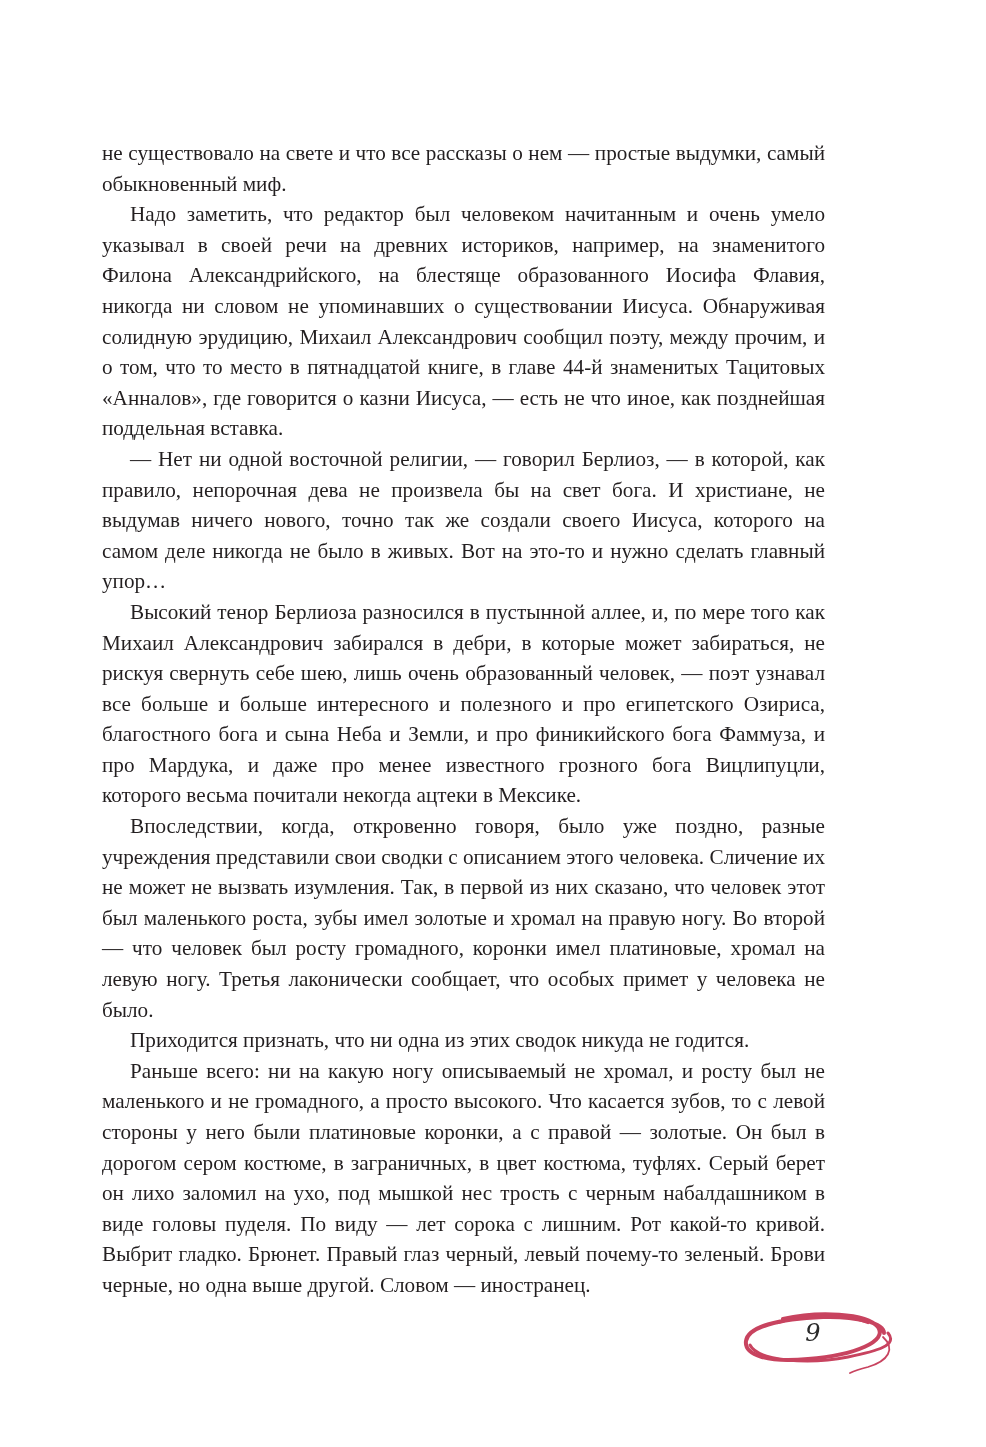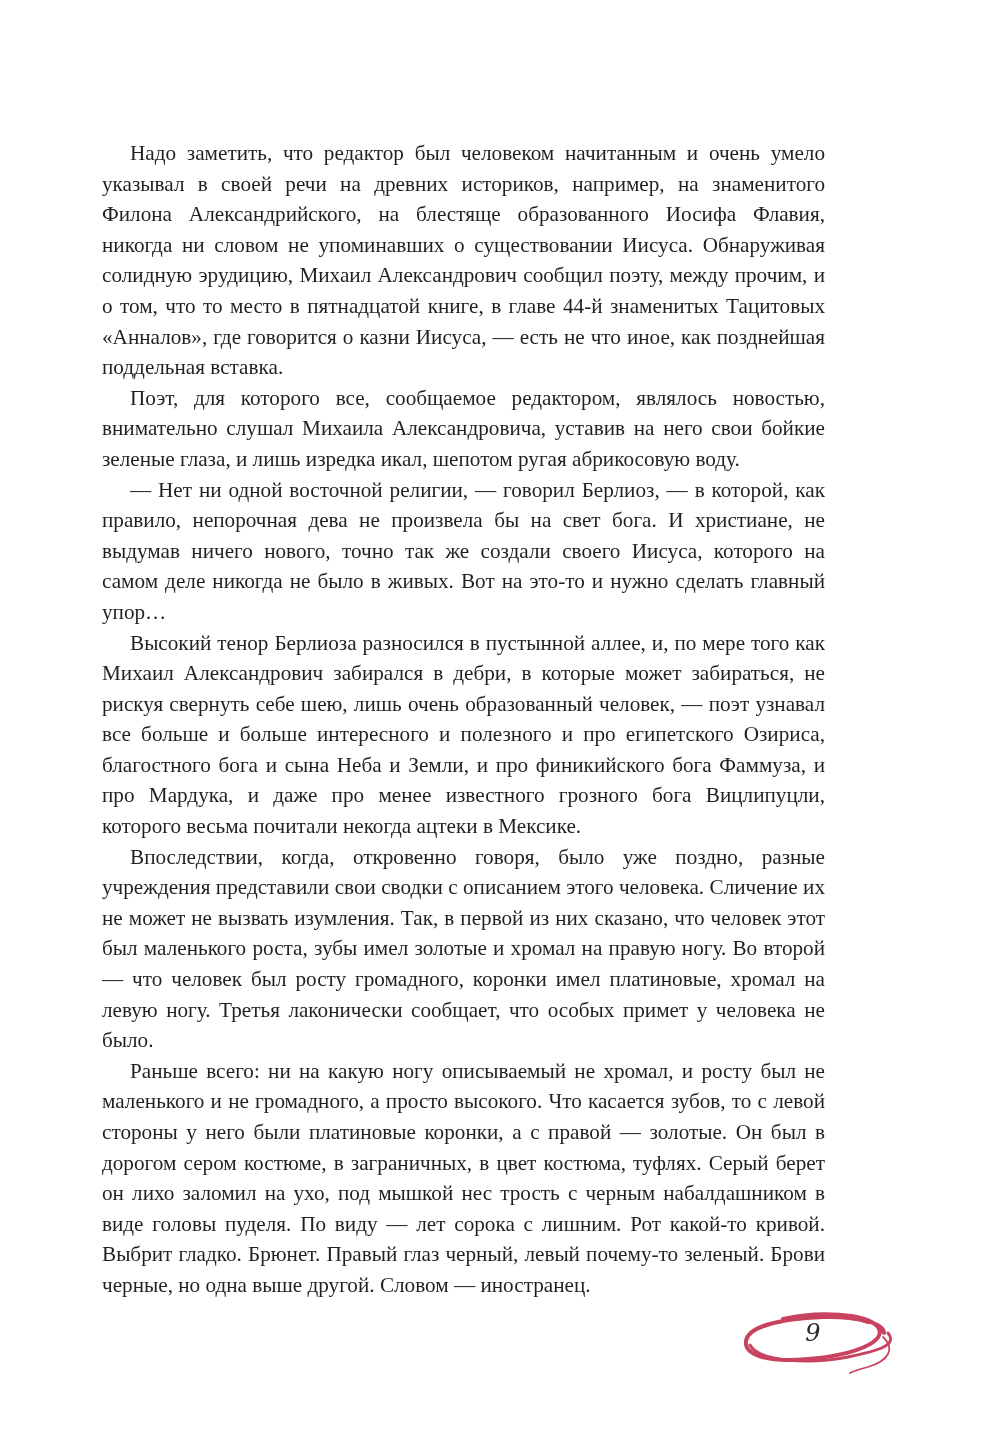--- a/index.html
+++ b/index.html
@@ -55,25 +55,26 @@
     font-family: "DejaVu Serif", serif;
     font-style: italic;
     font-size: 24px;
     color: #2a2a2a;
   }
 </style>
 </head>
 <body>
 
 <div class="page">
+  <p class="noindent">не существовало на свете и что все рассказы о нем — простые выдумки, самый обыкновенный миф.</p>
   <p>Надо заметить, что редактор был человеком начитанным и очень умело указывал в своей речи на древних историков, например, на знаменитого Филона Александрийского, на блестяще образованного Иосифа Флавия, никогда ни словом не упоминавших о существовании Иисуса. Обнаруживая солидную эрудицию, Михаил Александрович сообщил поэту, между прочим, и о том, что то место в пятнадцатой книге, в главе 44-й знаменитых Тацитовых «Анналов», где говорится о казни Иисуса, — есть не что иное, как позднейшая поддельная вставка.</p>
-  <p>Поэт, для которого все, сообщаемое редактором, являлось новостью, внимательно слушал Михаила Александровича, уставив на него свои бойкие зеленые глаза, и лишь изредка икал, шепотом ругая абрикосовую воду.</p>
   <p>— Нет ни одной восточной религии, — говорил Берлиоз, — в которой, как правило, непорочная дева не произвела бы на свет бога. И христиане, не выдумав ничего нового, точно так же создали своего Иисуса, которого на самом деле никогда не было в живых. Вот на это-то и нужно сделать главный упор…</p>
   <p>Высокий тенор Берлиоза разносился в пустынной аллее, и, по мере того как Михаил Александрович забирался в дебри, в которые может забираться, не рискуя свернуть себе шею, лишь очень образованный человек, — поэт узнавал все больше и больше интересного и полезного и про египетского Озириса, благостного бога и сына Неба и Земли, и про финикийского бога Фаммуза, и про Мардука, и даже про менее известного грозного бога Вицлипуцли, которого весьма почитали некогда ацтеки в Мексике.</p>
   <p>Впоследствии, когда, откровенно говоря, было уже поздно, разные учреждения представили свои сводки с описанием этого человека. Сличение их не может не вызвать изумления. Так, в первой из них сказано, что человек этот был маленького роста, зубы имел золотые и хромал на правую ногу. Во второй — что человек был росту громадного, коронки имел платиновые, хромал на левую ногу. Третья лаконически сообщает, что особых примет у человека не было.</p>
+  <p>Приходится признать, что ни одна из этих сводок никуда не годится.</p>
   <p>Раньше всего: ни на какую ногу описываемый не хромал, и росту был не маленького и не громадного, а просто высокого. Что касается зубов, то с левой стороны у него были платиновые коронки, а с правой — золотые. Он был в дорогом сером костюме, в заграничных, в цвет костюма, туфлях. Серый берет он лихо заломил на ухо, под мышкой нес трость с черным набалдашником в виде головы пуделя. По виду — лет сорока с лишним. Рот какой-то кривой. Выбрит гладко. Брюнет. Правый глаз черный, левый почему-то зеленый. Брови черные, но одна выше другой. Словом — иностранец.</p>
 </div>
 
 <div class="folio">
   <svg viewBox="0 0 160 72">
     <g fill="none" stroke="#c8435f" stroke-linecap="round" id="oval-strokes">
       <path d="M45,14 C80,6 128,8 140,22 C150,36 118,50 70,54 C30,58 6,50 8,36 C10,22 40,14 85,12 C118,11 146,18 146,28" stroke-width="4" stroke="#c8435f"></path>
       <path d="M12,40 C20,56 70,60 110,52 C140,46 160,40 150,28" stroke-width="3" stroke="#c8435f"></path>
       <path d="M145,32 C158,44 150,56 130,62 C122,64 116,66 112,68" stroke-width="1.8" stroke="#c8435f"></path>
       <path d="M40,18 C70,8 110,10 130,18" stroke-width="2.2" stroke="#c8435f"></path>

